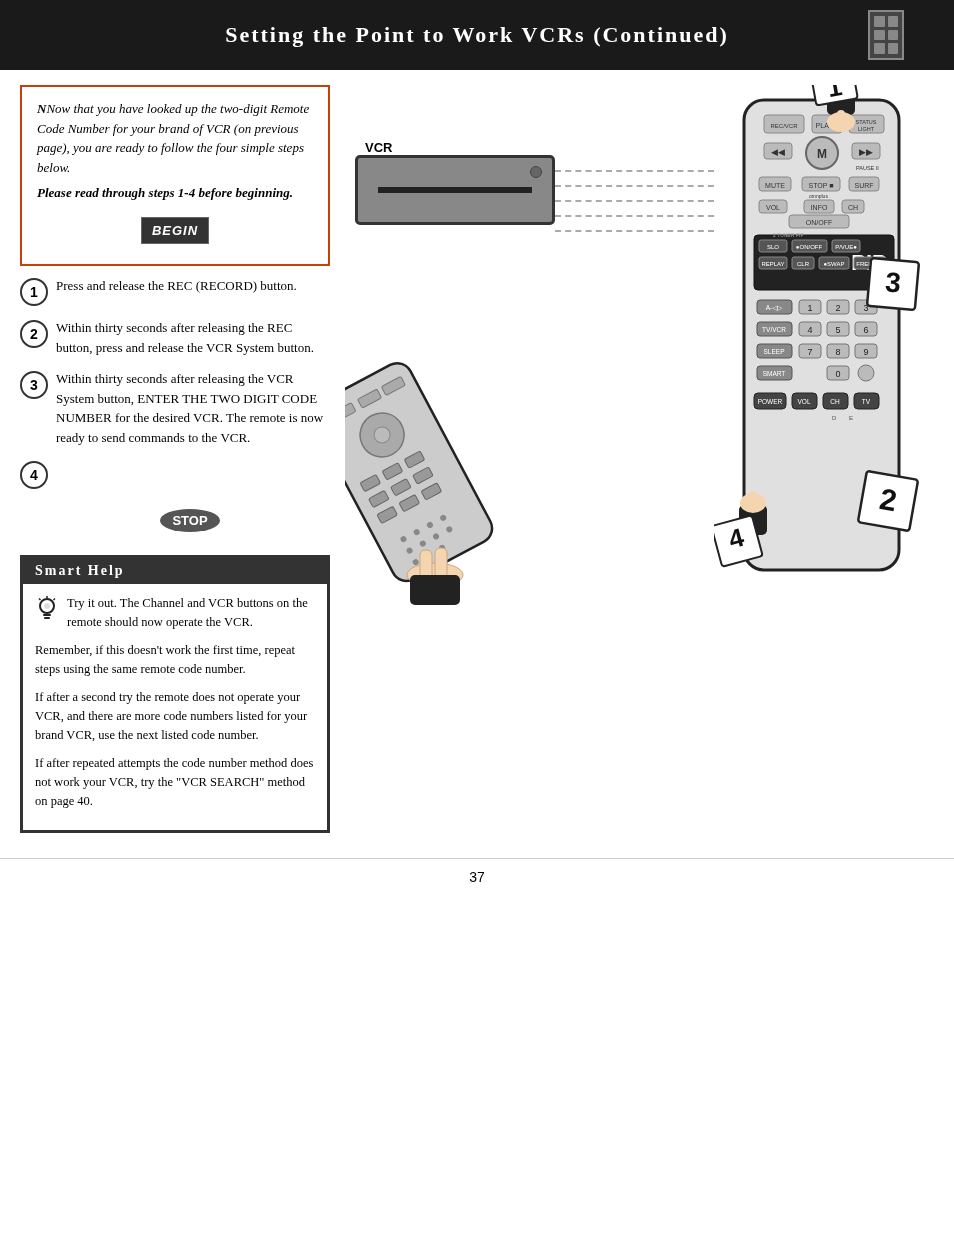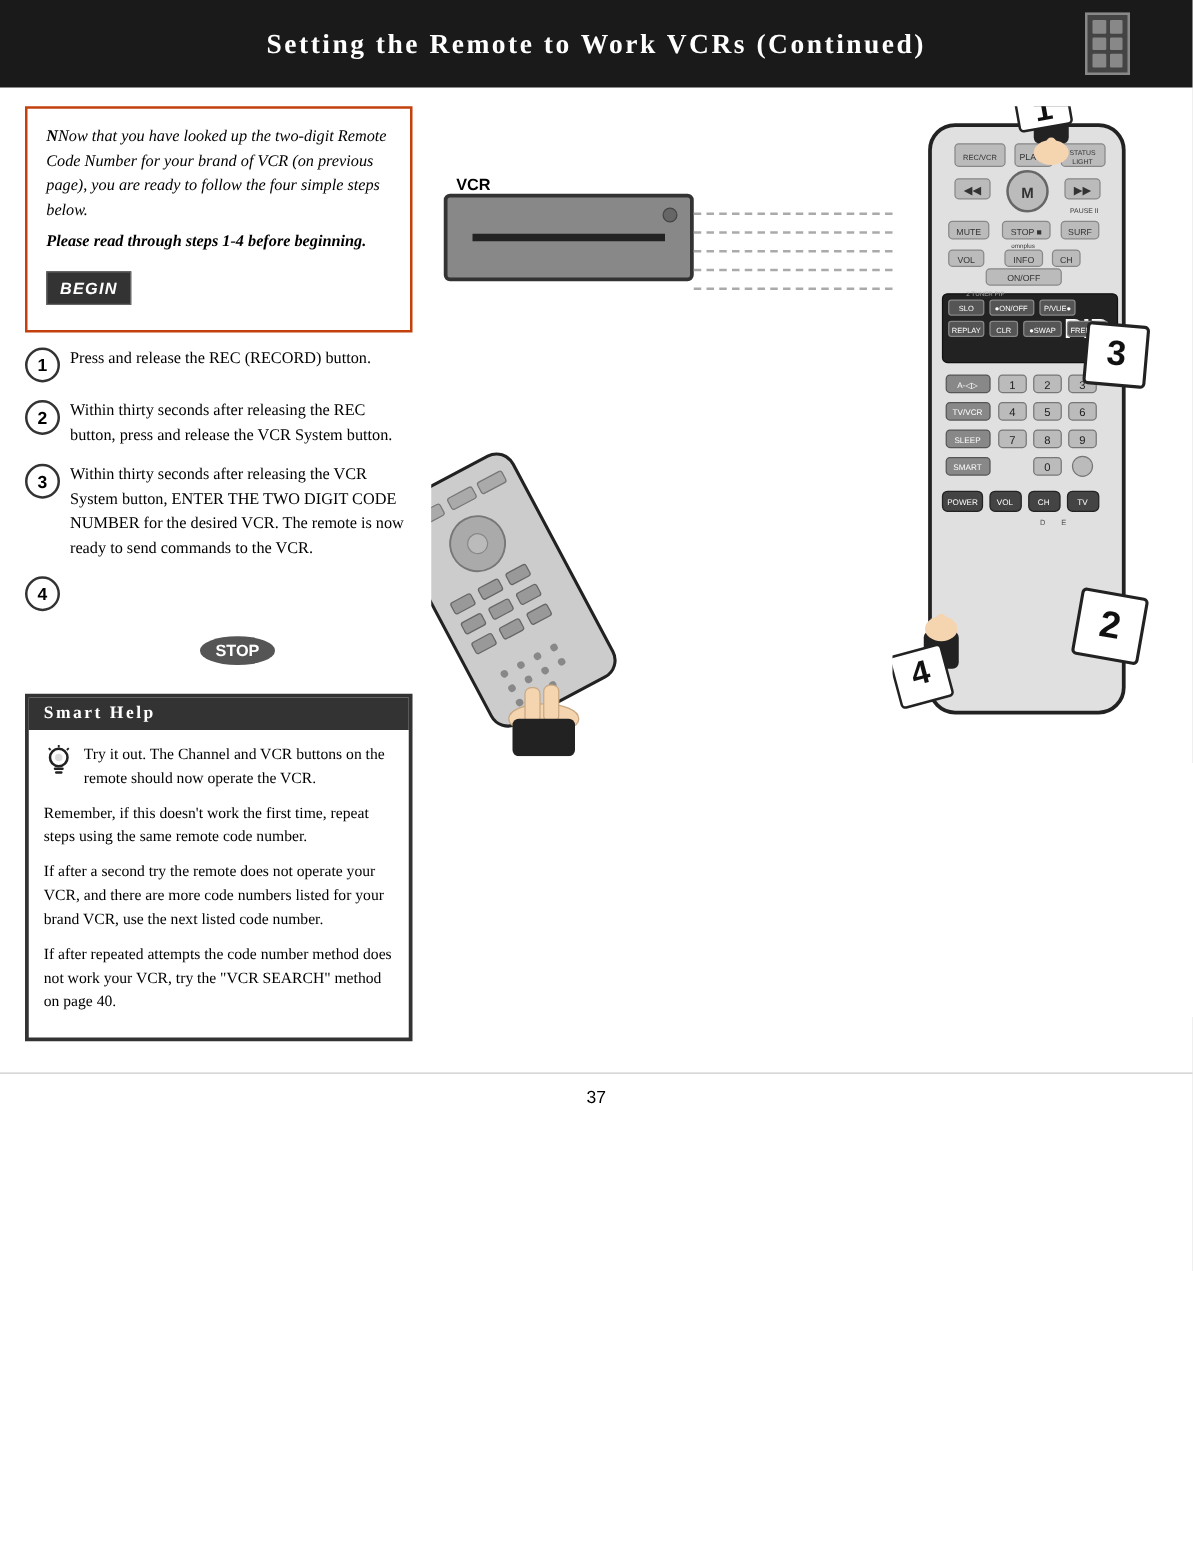--- a/index.html
+++ b/index.html
@@ -205,21 +205,21 @@
       font-family: Arial, sans-serif;
     }
   </style>
 </head>
 <body>
 
 <div class="page">
 
   <div class="header">
     <div style="width:36px;"></div>
-    <div class="header-title">Setting the Remote to Work VCRs (Continued)</div>
+    <div class="header-title">Setting the Point to Work VCRs (Continued)</div>
     <div class="header-icon">
       <div class="header-icon-dot"></div>
       <div class="header-icon-dot"></div>
       <div class="header-icon-dot"></div>
       <div class="header-icon-dot"></div>
       <div class="header-icon-dot"></div>
       <div class="header-icon-dot"></div>
     </div>
   </div>
 
@@ -227,21 +227,21 @@
 
     <div class="left-col">
 
       <div class="intro-box">
         <p>
           <em><strong style="font-style:italic;">N</strong><em>Now that you have looked up the two-digit Remote Code Number for your brand of VCR (on previous page), you are ready to follow the four simple steps below.</em></em>
         </p>
         <p>
           <strong><em>Please read through steps 1-4 before beginning.</em></strong>
         </p>
-        <div style="">
+        <div style="text-align:center;">
           <span class="begin-badge">BEGIN</span>
         </div>
       </div>
 
       <div class="step">
         <div class="step-num">1</div>
         <div class="step-text">
           <strong>Press and release the REC</strong> (RECORD) button.
         </div>
       </div>

